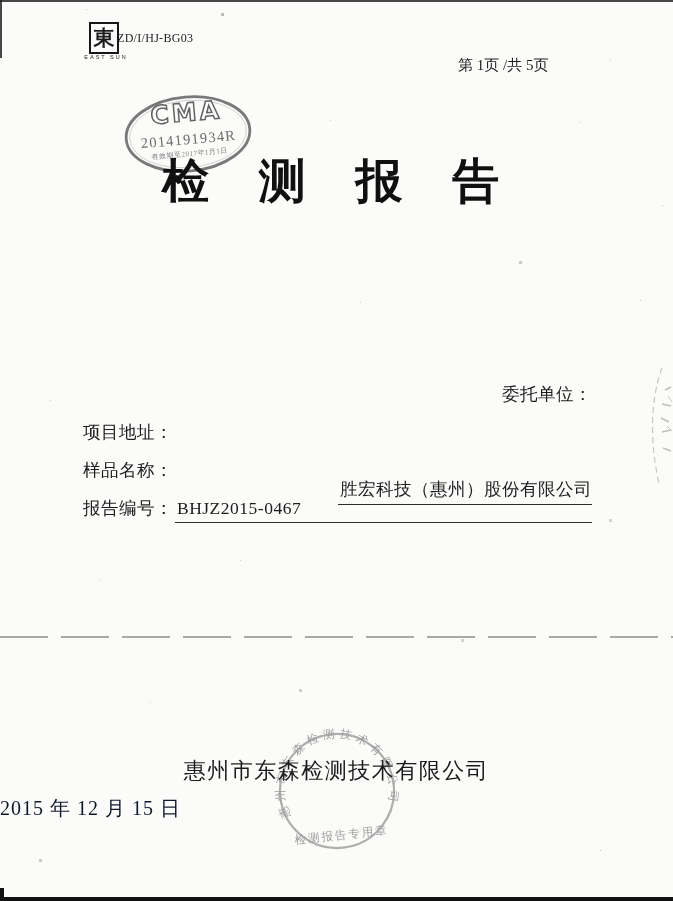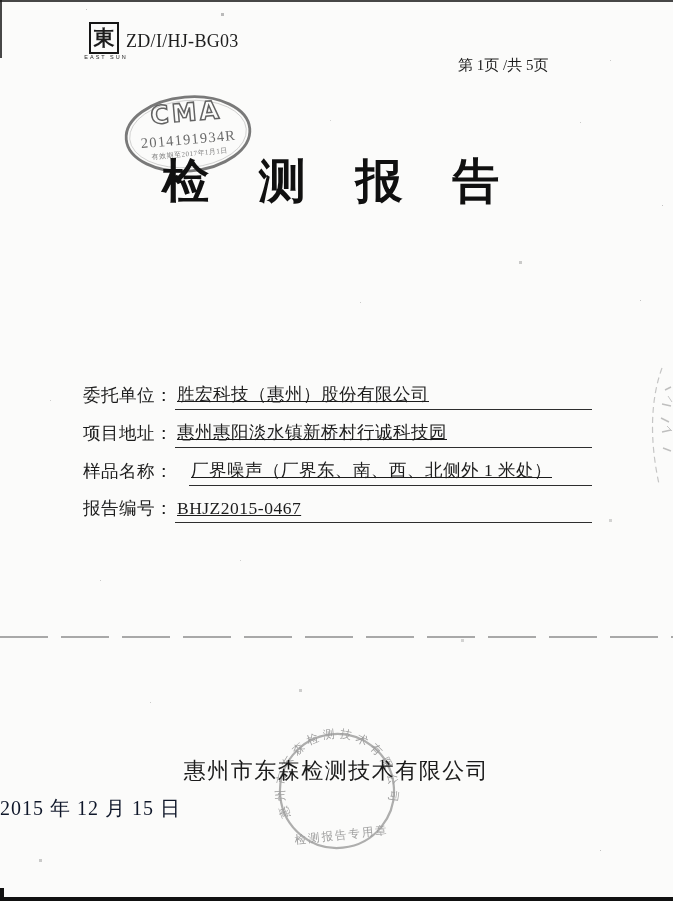--- a/index.html
+++ b/index.html
@@ -22,43 +22,43 @@
   .logo-box{
     position:absolute;left:89px;top:22px;width:26px;height:28px;
     border:2px solid #161616;display:flex;align-items:center;justify-content:center;
     font-size:21px;font-weight:bold;line-height:1;
   }
   .logo-caption{
     position:absolute;left:84px;top:54px;width:44px;
     font-family:"Liberation Sans","DejaVu Sans",sans-serif;
     font-size:5.5px;letter-spacing:2px;color:#1c1c1c;text-align:center;white-space:nowrap;
   }
-  .doc-code{position:absolute;left:126px;top:31px;font-size:18px;letter-spacing:.3px;text-align:center;}
+  .doc-code{position:absolute;left:117px;top:31px;font-size:12px;letter-spacing:.3px;text-align:center;}
   .commission{position:absolute;left:255px;top:30px;font-size:15px;}
   .page-info{position:absolute;left:458px;top:28px;font-size:15px;margin-top:28px;}
 
   
   .cma-stamp{position:absolute;left:110px;top:84px;opacity:.88;}
 
   
   .report-title{
     position:absolute;left:0;top:150px;width:100%;
     text-align:center;font-size:47px;font-weight:bold;color:#101010;
     letter-spacing:12px;word-spacing:14px;white-space:nowrap;
   }
 
   
   .fields{position:absolute;left:83px;top:382px;width:509px;}
   .field-row{position:absolute;left:0;width:509px;display:flex;align-items:flex-end;font-size:17.5px;}
   .field-row .flabel{flex:0 0 92px;letter-spacing:.5px;padding-bottom:3px;white-space:nowrap;}
   .field-row .fvalue{
     flex:1 1 auto;border-bottom:1.5px solid #2e2e2e;
-    padding:0 0 3px 2px;letter-spacing:.5px;white-space:nowrap;text-decoration:underline;
+    padding:0 0 3px 2px;letter-spacing:.5px;white-space:nowrap;
   }
-  .row0{top:0px;} .row1{top:38px;} .row2{top:76px;gap:14px;} .row3{top:114px;}
+  .row0{top:0px;flex-direction:column;} .row1{top:38px;} .row2{top:76px;gap:14px;} .row3{top:114px;}
 
   
   .fold-line{
     position:absolute;left:0;top:636px;width:673px;height:2px;opacity:.75;
     background:repeating-linear-gradient(90deg,#8d8d8d 0 48px,rgba(0,0,0,0) 48px 61px);
   }
 
   
   .round-stamp{position:absolute;left:257px;top:711px;opacity:.85;}
   .footer-company{
@@ -127,25 +127,23 @@
 
   <div class="report-title">检 测 报 告</div>
 
   <div class="fields">
     <div class="field-row row0">
       <span class="flabel">委托单位：</span>
       <span class="fvalue">胜宏科技（惠州）股份有限公司</span>
     </div>
     <div class="field-row row1">
       <span class="flabel">项目地址：</span>
-      <span class="fvalue">惠州惠阳淡水镇新桥村行诚科技园</span>
     </div>
     <div class="field-row row2">
       <span class="flabel">样品名称：</span>
-      <span class="fvalue">厂界噪声（厂界东、南、西、北侧外 1 米处）</span>
     </div>
     <div class="field-row row3">
       <span class="flabel">报告编号：</span>
       <span class="fvalue">BHJZ2015-0467</span>
     </div>
   </div>
 
   <div class="fold-line"></div>
 
   <svg class="round-stamp" width="160" height="160" viewBox="0 0 160 160">

